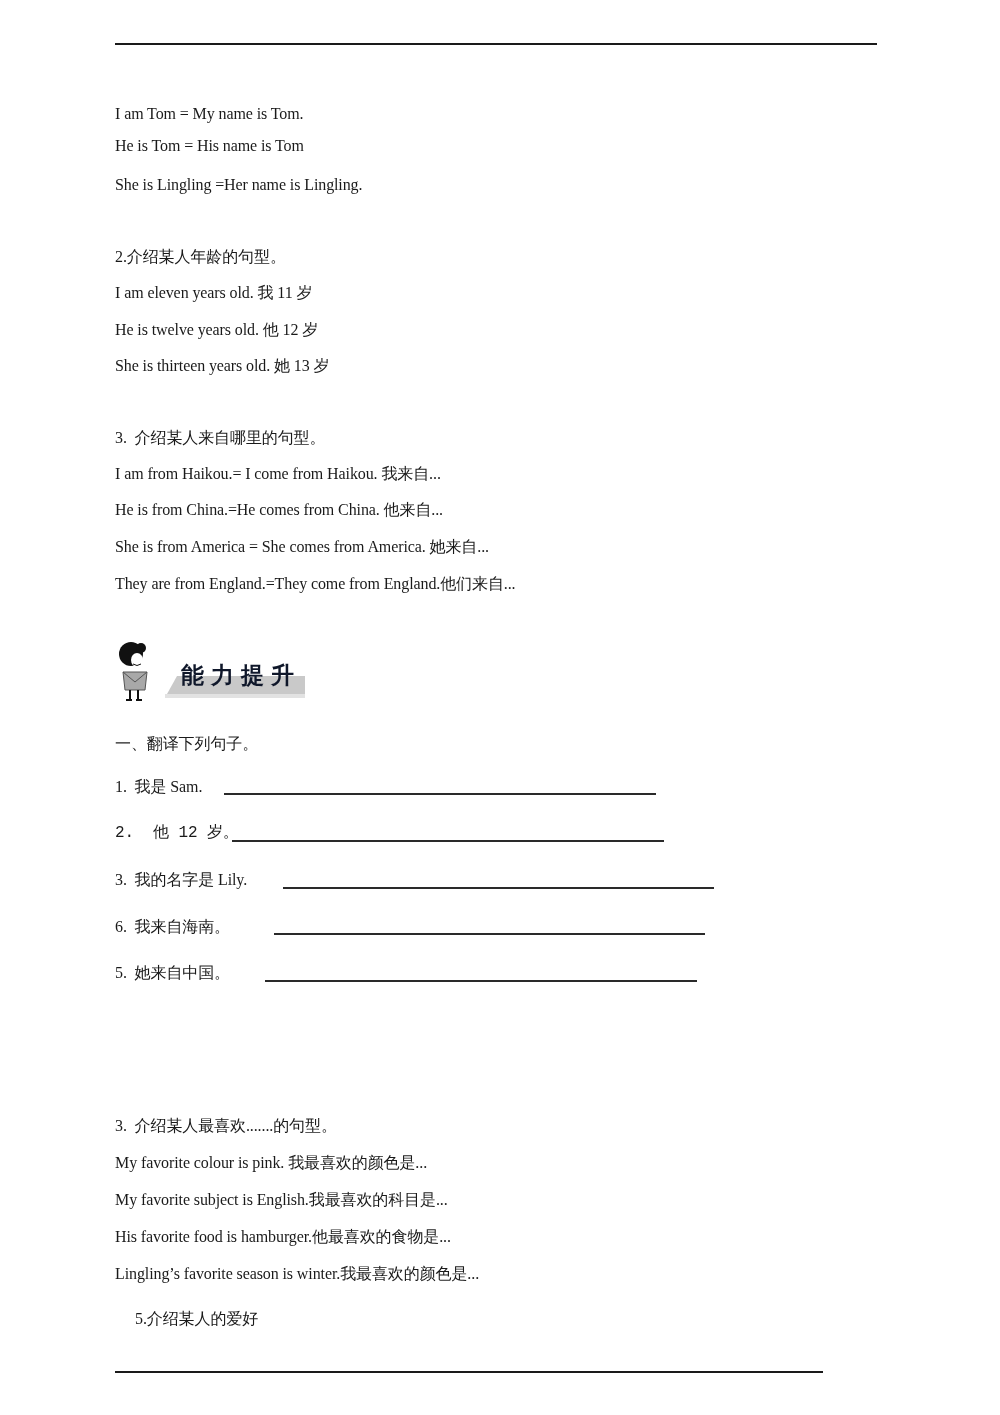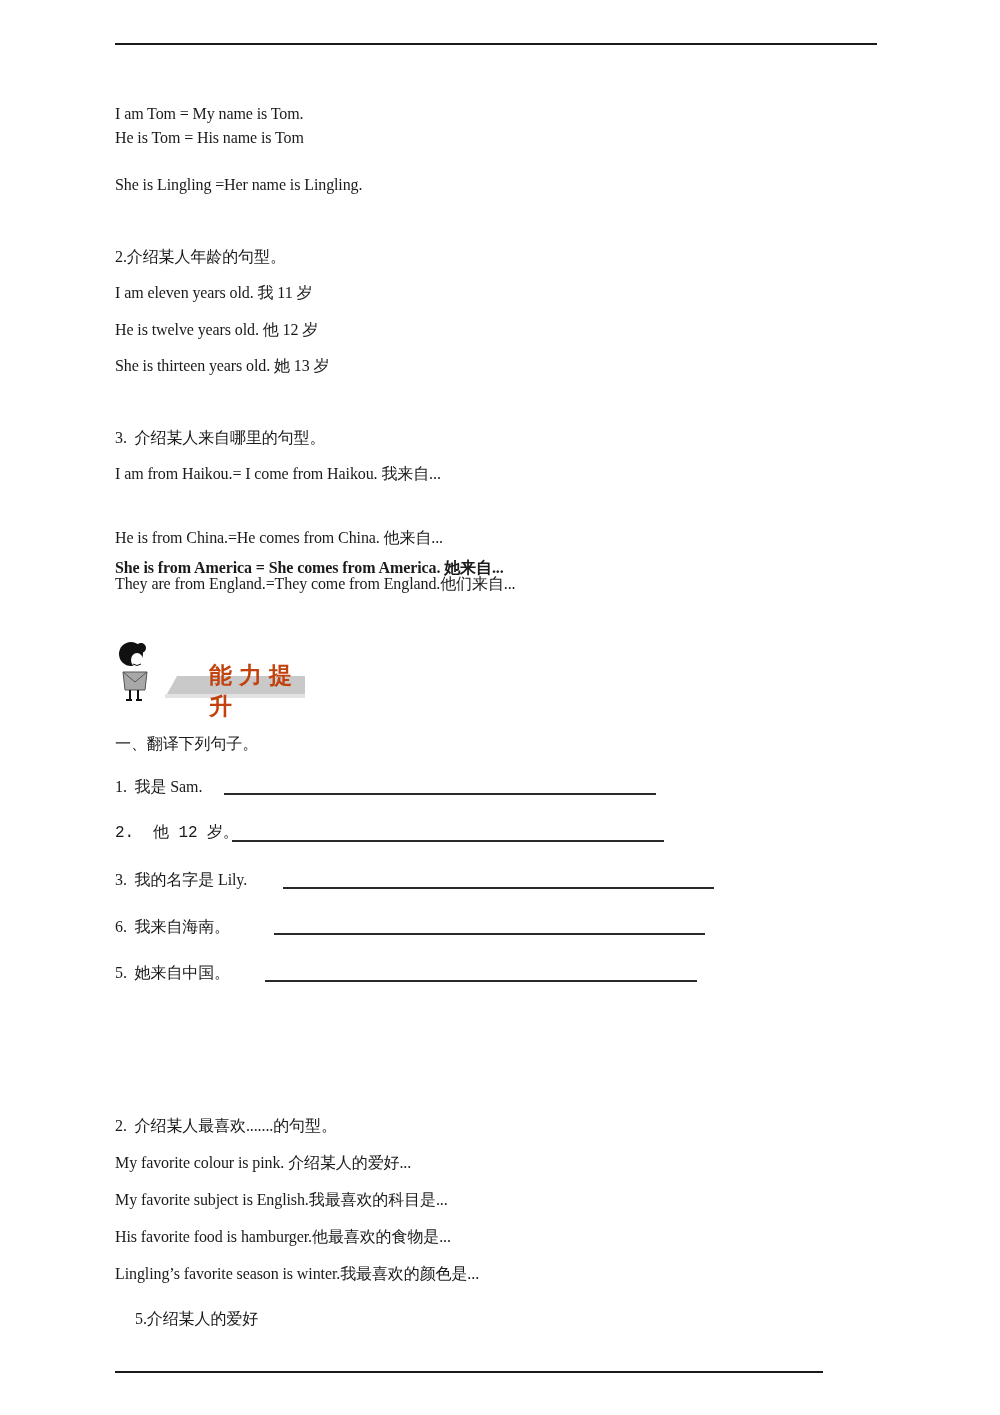--- a/index.html
+++ b/index.html
@@ -20,44 +20,44 @@
     .banner .band {
       position: absolute; left: 52px; top: 36px; width: 138px; height: 18px;
       background: #c9c9c9;
       clip-path: polygon(10px 0, 100% 0, 100% 100%, 0 100%);
     }
     .banner .band-under {
       position: absolute; left: 50px; top: 54px; width: 140px; height: 4px; background: #e2e2e2;
     }
     .banner .title {
       position: absolute; left: 66px; top: 20px; font-family: "DejaVu Sans", sans-serif;
-      font-weight: bold; font-size: 23px; letter-spacing: 7px; color: #c2410c; margin-left: 28px;
+      font-weight: bold; font-size: 23px; letter-spacing: 7px; color: #0f172a;
     }
     .banner .figure { position: absolute; left: 0; top: 0; width: 40px; height: 64px; }
   </style>
 </head>
 <body>
 
 <div>
 
   <div class="rule" style="left:115px; top:43px; width:762px;"></div>
 
   <div class="line" style="top:104px;">I am Tom = My name is Tom.</div>
-  <div class="line" style="top:128px;text-align:center;">He is Tom = His name is Tom</div>
+  <div class="line" style="top:136px;text-align:center;">He is Tom = His name is Tom</div>
   <div class="line" style="top:175px;">She is Lingling =Her name is Lingling.</div>
 
   <div class="line" style="top:247px;">2.介绍某人年龄的句型。</div>
   <div class="line" style="top:283px;">I am eleven years old.  我 11 岁</div>
   <div class="line" style="top:320px;">He is twelve years old. 他 12 岁</div>
   <div class="line" style="top:356px;">She is thirteen years old. 她 13 岁</div>
 
   <div class="line" style="top:428px; white-space:pre;">3.  介绍某人来自哪里的句型。</div>
   <div class="line" style="top:464px;">I am from Haikou.= I come from Haikou. 我来自...</div>
-  <div class="line" style="top:528px;text-align:right;">He is from China.=He comes from China. 他来自...</div>
-  <div class="line" style="top:558px;font-weight:bold;">She is from America = She comes from America. 她来自...</div>
+  <div class="line" style="top:500px;text-align:right;">He is from China.=He comes from China. 他来自...</div>
+  <div class="line" style="top:537px;">She is from America = She comes from America. 她来自...</div>
   <div class="line" style="top:574px;">They are from England.=They come from England.他们来自...</div>
 
   <div class="banner">
     <svg class="figure" viewBox="0 0 40 64">
       <ellipse cx="16" cy="14" rx="12" ry="12" fill="#111"></ellipse>
       <circle cx="26" cy="8" r="5" fill="#111"></circle>
       <ellipse cx="22" cy="20" rx="6" ry="7" fill="#fff"></ellipse>
       <path d="M18 24 Q22 27 26 24" stroke="#111" stroke-width="1" fill="none"></path>
       <path d="M8 32 L32 32 L30 50 L10 50 Z" fill="#a8a8a8" stroke="#555" stroke-width="1"></path>
       <path d="M8 32 L20 42 L32 32" stroke="#555" stroke-width="1" fill="none"></path>
@@ -81,22 +81,22 @@
 
   <div class="line" style="top:870px; white-space:pre;">3.  我的名字是 Lily.</div>
   <div class="blank" style="left:283px; top:887px; width:431px;"></div>
 
   <div class="line" style="top:917px; white-space:pre;">6.  我来自海南。</div>
   <div class="blank" style="left:274px; top:933px; width:431px;"></div>
 
   <div class="line" style="top:963px; white-space:pre;">5.  她来自中国。</div>
   <div class="blank" style="left:265px; top:980px; width:432px;"></div>
 
-  <div class="line" style="top:1116px; white-space:pre;">2.  介绍某人最喜欢.......的句型。</div>
-  <div class="line" style="top:1153px;">My favorite colour is pink. 介绍某人的爱好...</div>
+  <div class="line" style="top:1116px; white-space:pre;">3.  介绍某人最喜欢.......的句型。</div>
+  <div class="line" style="top:1153px;">My favorite colour is pink. 我最喜欢的颜色是...</div>
   <div class="line" style="top:1190px;">My favorite subject is English.我最喜欢的科目是...</div>
   <div class="line" style="top:1227px;">His favorite food is hamburger.他最喜欢的食物是...</div>
   <div class="line" style="top:1264px;">Lingling’s favorite season is winter.我最喜欢的颜色是...</div>
 
   <div class="line" style="top:1309px;margin-left:20px;">5.介绍某人的爱好</div>
 
   <div class="rule" style="left:115px; top:1371px; width:708px;"></div>
 </div>
 
 </body></html>

